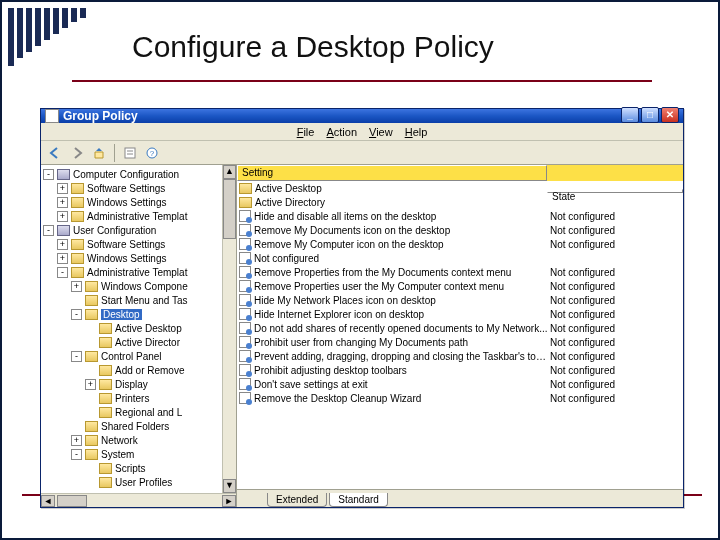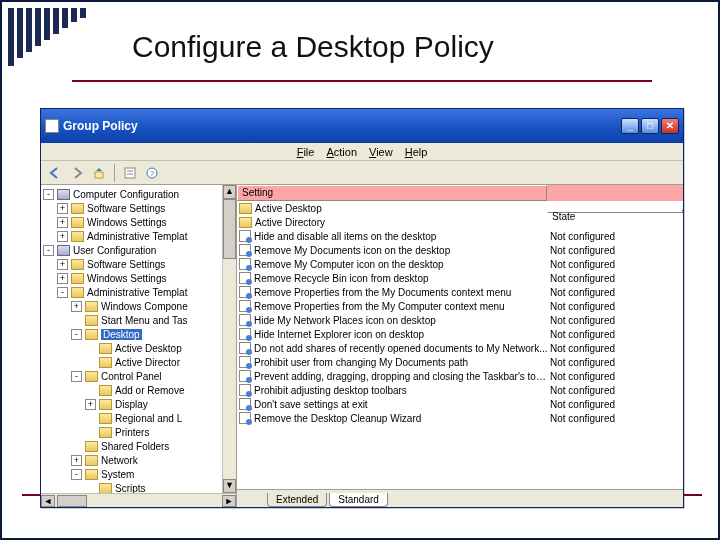--- a/index.html
+++ b/index.html
@@ -49,24 +49,24 @@
   .window {
     position: absolute;
     top: 106px; left: 38px;
     width: 644px; height: 400px;
     border: 1px solid #0a246a;
     background: #ece9d8;
     display: flex; flex-direction: column;
     box-shadow: 1px 1px 0 rgba(0,0,0,0.2);
   }
   .titlebar {
-    height: 34px;
+    height: 14px;
     background: linear-gradient(#3c74e0, #1b56c4 50%, #0a3ea8);
     color: #fff;
-    display: flex; align-items: center; padding: 0 4px;
+    display: flex; align-items: flex-end; padding: 0 4px;
     font-weight: bold; font-size: 12px;
   }
   .titlebar .appicon {
     width: 14px; height: 14px; margin-right: 4px;
     background: #fff; border: 1px solid #888;
   }
   .titlebar .spacer { flex: 1; }
   .tb-btn {
     width: 18px; height: 16px; margin-left: 2px;
     background: linear-gradient(#d0e0ff,#5a8ce0);
@@ -147,21 +147,21 @@
   }
   .tree-vscroll .track { flex:1; background:#ece9d8; position:relative;}
   .tree-vscroll .thumb { position:absolute; top:0; left:0; right:0; height:60px;
     background:#d4d0c8; border:1px solid #888;}
 
   .treewrap { flex:1; display:flex; overflow:hidden;}
 
   
   .listpane { flex: 1; display: flex; flex-direction: column; }
   .listhead {
-    height: 16px; display: flex; background: #fca5a5; font-size: 10px;
+    height: 16px; display: flex; background: #fde047; font-size: 10px;
   }
   .listhead .col {
     border: 1px solid #fff; border-right-color:#888; border-bottom-color:#888;
     padding: 1px 4px;
   }
   .col-setting { width: 310px; }
   .col-state { flex: 1; margin-top: 24px; }
   .list { flex:1; overflow:hidden; }
   .list-row {
     display: flex; align-items: center; height: 14px; font-size: 10px;
@@ -361,27 +361,27 @@
             <div class="tree-row">
               <span class="ind" style="width: 44px;"></span>
               <span class="exp">+</span>
               <span class="ficon folder"></span>
               <span class="lbl">Display</span>
             </div>
             <div class="tree-row">
               <span class="ind" style="width: 44px;"></span>
               <span class="exp hide"> </span>
               <span class="ficon folder"></span>
+              <span class="lbl">Printers</span>
+            </div>
+            <div class="tree-row">
+              <span class="ind" style="width: 44px;"></span>
+              <span class="exp hide"> </span>
+              <span class="ficon folder"></span>
               <span class="lbl">Regional and L</span>
-            </div>
-            <div class="tree-row">
-              <span class="ind" style="width: 44px;"></span>
-              <span class="exp hide"> </span>
-              <span class="ficon folder"></span>
-              <span class="lbl">Printers</span>
             </div>
             <div class="tree-row">
               <span class="ind" style="width: 30px;"></span>
               <span class="exp hide"> </span>
               <span class="ficon folder"></span>
               <span class="lbl">Shared Folders</span>
             </div>
             <div class="tree-row">
               <span class="ind" style="width: 30px;"></span>
               <span class="exp">+</span>
@@ -449,31 +449,30 @@
             <span class="lsetting">Remove My Documents icon on the desktop</span>
             <span class="lstate">Not configured</span>
           </div>
           <div class="list-row">
             <span class="licon setting"></span>
             <span class="lsetting">Remove My Computer icon on the desktop</span>
             <span class="lstate">Not configured</span>
           </div>
           <div class="list-row">
             <span class="licon setting"></span>
-            <span class="lsetting">Remove Recycle Bin icon from desktop</span>
             <span class="lstate">Not configured</span>
           </div>
           <div class="list-row">
             <span class="licon setting"></span>
             <span class="lsetting">Remove Properties from the My Documents context menu</span>
             <span class="lstate">Not configured</span>
           </div>
           <div class="list-row">
             <span class="licon setting"></span>
-            <span class="lsetting">Remove Properties from the My Computer context menu</span>
+            <span class="lsetting">Remove Properties user the My Computer context menu</span>
             <span class="lstate">Not configured</span>
           </div>
           <div class="list-row">
             <span class="licon setting"></span>
             <span class="lsetting">Hide My Network Places icon on desktop</span>
             <span class="lstate">Not configured</span>
           </div>
           <div class="list-row">
             <span class="licon setting"></span>
             <span class="lsetting">Hide Internet Explorer icon on desktop</span>

